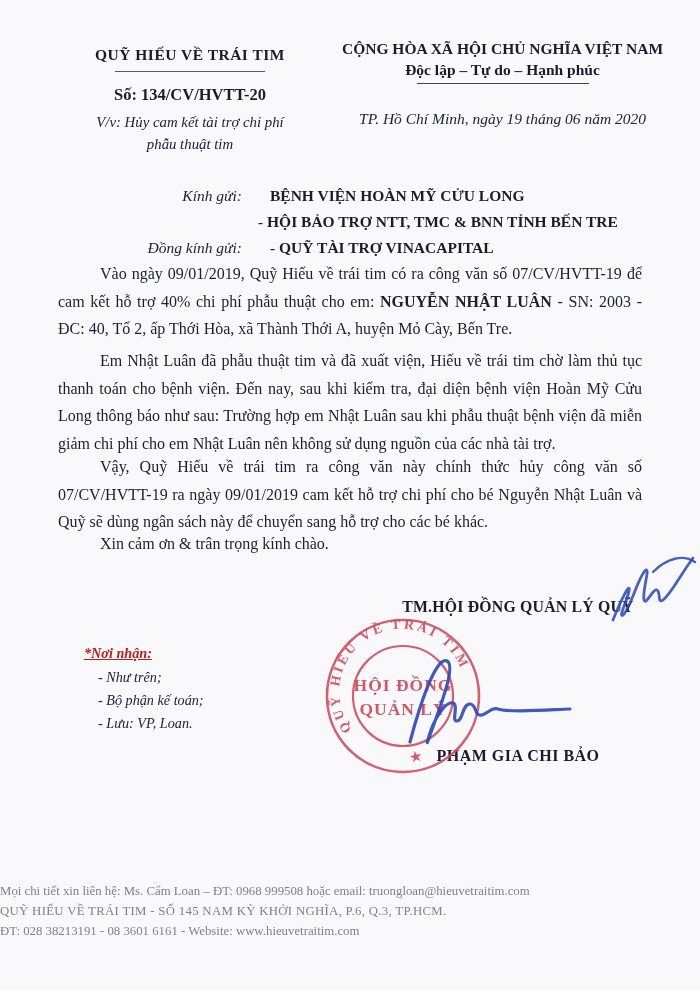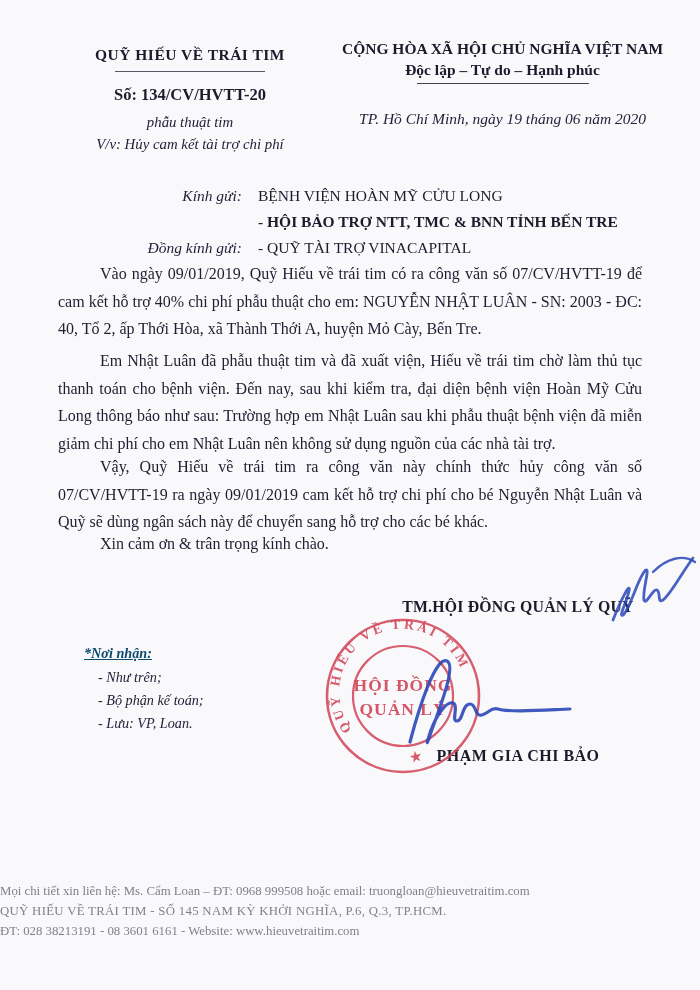--- a/index.html
+++ b/index.html
@@ -28,40 +28,40 @@
   .national-block{left:330px;top:40px;width:345px;text-align:center;}
   .national-title{font-weight:bold;font-size:15.5px;color:#1b1b2c;}
   .national-motto{font-weight:bold;font-size:15.5px;margin-top:3px;color:#1b1b2c;}
   .motto-underline{width:172px;height:0;border-bottom:1.4px solid #44444e;margin:4px auto 0 auto;}
   .place-date{font-style:italic;font-size:15.5px;margin-top:26px;color:#22223a;}
 
   
   .recipients{left:120px;top:183px;width:520px;font-size:15.5px;line-height:26px;}
   .rec-row{display:flex;}
   .rec-label{width:122px;text-align:right;font-style:italic;flex:0 0 122px;color:#22223a;}
-  .rec-value{font-weight:normal;margin-left:16px;color:#1b1b2c;}
+  .rec-value{font-weight:bold;margin-left:28px;color:#1b1b2c;}
   .rec-indent{margin-left:138px;font-weight:bold;color:#1b1b2c;}
 
   
   .para{left:58px;width:584px;font-size:16px;line-height:27.5px;text-align:justify;text-indent:42px;color:#1e1e30;}
   .p1{top:260px;}
   .p2{top:347px;}
   .p3{top:453px;}
   .closing{left:58px;top:535px;width:584px;font-size:16px;text-indent:42px;color:#1e1e30;}
-  .bold-inline{font-weight:normal;}
+  .bold-inline{font-weight:bold;}
 
   
   .sig-block{left:388px;top:598px;width:260px;text-align:center;}
   .sig-authority{font-weight:bold;font-size:15.8px;letter-spacing:.2px;color:#1b1b2c;}
   .sig-title{font-size:15.5px;margin-top:4px;color:#22223a;}
   .sig-name{left:388px;top:747px;width:260px;text-align:center;font-weight:bold;font-size:16px;letter-spacing:.5px;color:#1b1b2c;}
 
   
   .noinhan{left:84px;top:645px;width:220px;font-size:14.2px;}
-  .noinhan-label{font-weight:bold;font-style:italic;text-decoration:underline;color:#0c4a6e;}
+  .noinhan-label{font-weight:bold;font-style:italic;text-decoration:underline;color:#b91c1c;}
   .noinhan-item{font-style:italic;line-height:23px;margin-left:14px;color:#22223a;}
   .noinhan ul{list-style:none;margin:4px 0 0 0;padding:0;}
 
   
   .stamp-wrap{left:323px;top:616px;width:160px;height:160px;}
   .sig-scribble{left:396px;top:646px;width:225px;height:105px;}
   .initials-mark{left:595px;top:546px;width:105px;height:92px;}
 
   
   .footer{left:0;top:881px;width:700px;text-align:left;font-size:12.8px;line-height:20px;color:#827e8c;}
@@ -70,22 +70,22 @@
 </head>
 <body>
 
 <div class="page">
 
   <div class="abs org-block">
     <div class="org-name">QUỸ HIẾU VỀ TRÁI TIM</div>
     <div class="org-underline"></div>
     <div class="doc-number">Số: 134/CV/HVTT-20</div>
     <div class="doc-subject">
+      <div>V/v: Hủy cam kết tài trợ chi phí</div>
       <div>phẫu thuật tim</div>
-      <div>V/v: Hủy cam kết tài trợ chi phí</div>
     </div>
   </div>
 
   <div class="abs national-block">
     <div class="national-title">CỘNG HÒA XÃ HỘI CHỦ NGHĨA VIỆT NAM</div>
     <div class="national-motto">Độc lập – Tự do – Hạnh phúc</div>
     <div class="motto-underline"></div>
     <div class="place-date">TP. Hồ Chí Minh, ngày 19 tháng 06 năm 2020</div>
   </div>
 

